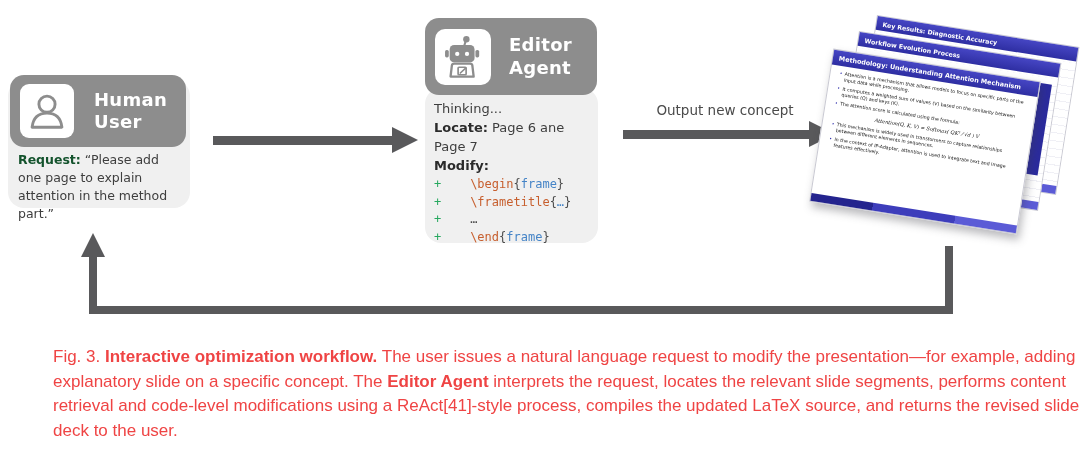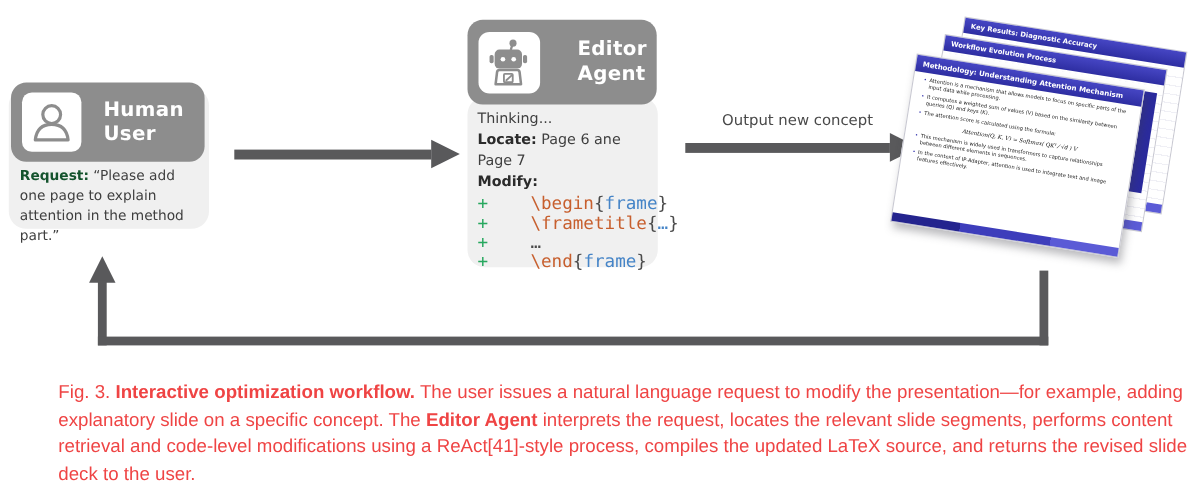--- a/index.html
+++ b/index.html
@@ -12,21 +12,21 @@
   .icon-tile { background:#fff; border-radius:9px; display:flex; align-items:center; justify-content:center; flex:0 0 auto; }
   .head-title { color:#fff; font-weight:bold; font-size:18px; line-height:1.25; margin-left:20px; letter-spacing:.3px; }
 
   
   .request-text { position:absolute; left:18px; top:151px; width:166px; font-size:12.5px; line-height:1.45; color:#3e3e3e; }
   .request-text b { color:#14532d; }
 
   
   .editor-lines { position:absolute; left:434px; top:99px; width:160px; font-size:13px; line-height:19px; color:#3e3e3e; }
   .editor-lines b { color:#2b2b2b; }
-  .code-block { font-family:"DejaVu Sans Mono", monospace; font-size:16px; line-height:17.5px; margin-top:1px; }
+  .code-block { font-family:"DejaVu Sans Mono", monospace; font-size:12px; line-height:17.5px; margin-top:1px; }
   .code-line { white-space:pre; }
   .tok-plus { color:#27a85f; }
   .tok-cmd  { color:#c75f2e; }
   .tok-arg  { color:#4584c7; }
   .tok-brace{ color:#4a4a4a; }
 
   
   .h-arrow { position:absolute; height:28px; }
   .h-arrow .shaft { position:absolute; top:10px; left:0; height:9px; background:#59595b; }
   .h-arrow .head { position:absolute; top:1px; width:0; height:0; border-top:13px solid transparent; border-bottom:13px solid transparent; border-left:26px solid #59595b; }
@@ -77,21 +77,21 @@
   <div class="request-text">
     <b>Request:</b><span> “Please add one page to explain attention in the method part.”</span>
   </div>
 
   <div class="h-arrow" style="left:213px; top:126px; width:205px;">
     <div class="shaft" style="width:179px;"></div>
     <div class="head" style="left:179px;"></div>
   </div>
 
   <div class="soft-box" style="left:425px; top:88px; width:173px; height:155px;"></div>
-  <div class="head-box" style="left:425px; top:18px; width:172px; height:77px; padding-left:10px;gap:16px;">
+  <div class="head-box" style="left:425px; top:18px; width:172px; height:77px; padding-left:10px;">
     <div class="icon-tile" style="width:56px; height:56px; border-radius:10px;">
       <svg width="48" height="48" viewBox="0 0 54 54">
         <line x1="30" y1="9" x2="28.5" y2="14" stroke="#8d8d8d" stroke-width="2.4"></line>
         <circle cx="30.8" cy="7" r="3.6" fill="#8d8d8d"></circle>
         <rect x="12" y="13.5" width="28" height="19.5" rx="5" fill="#8d8d8d"></rect>
         <rect x="6.8" y="19" width="4.2" height="8.5" rx="1.8" fill="#8d8d8d"></rect>
         <rect x="41" y="19" width="4.2" height="8.5" rx="1.8" fill="#8d8d8d"></rect>
         <circle cx="20.5" cy="23.5" r="2.4" fill="#fff"></circle>
         <circle cx="31.5" cy="23.5" r="2.4" fill="#fff"></circle>
         <path d="M13 49 L14.5 36.5 Q14.8 34.5 17 34.5 L35 34.5 Q37.2 34.5 37.5 36.5 L39 49 Z" fill="#fff" stroke="#8d8d8d" stroke-width="2.6" stroke-linejoin="round"></path>

